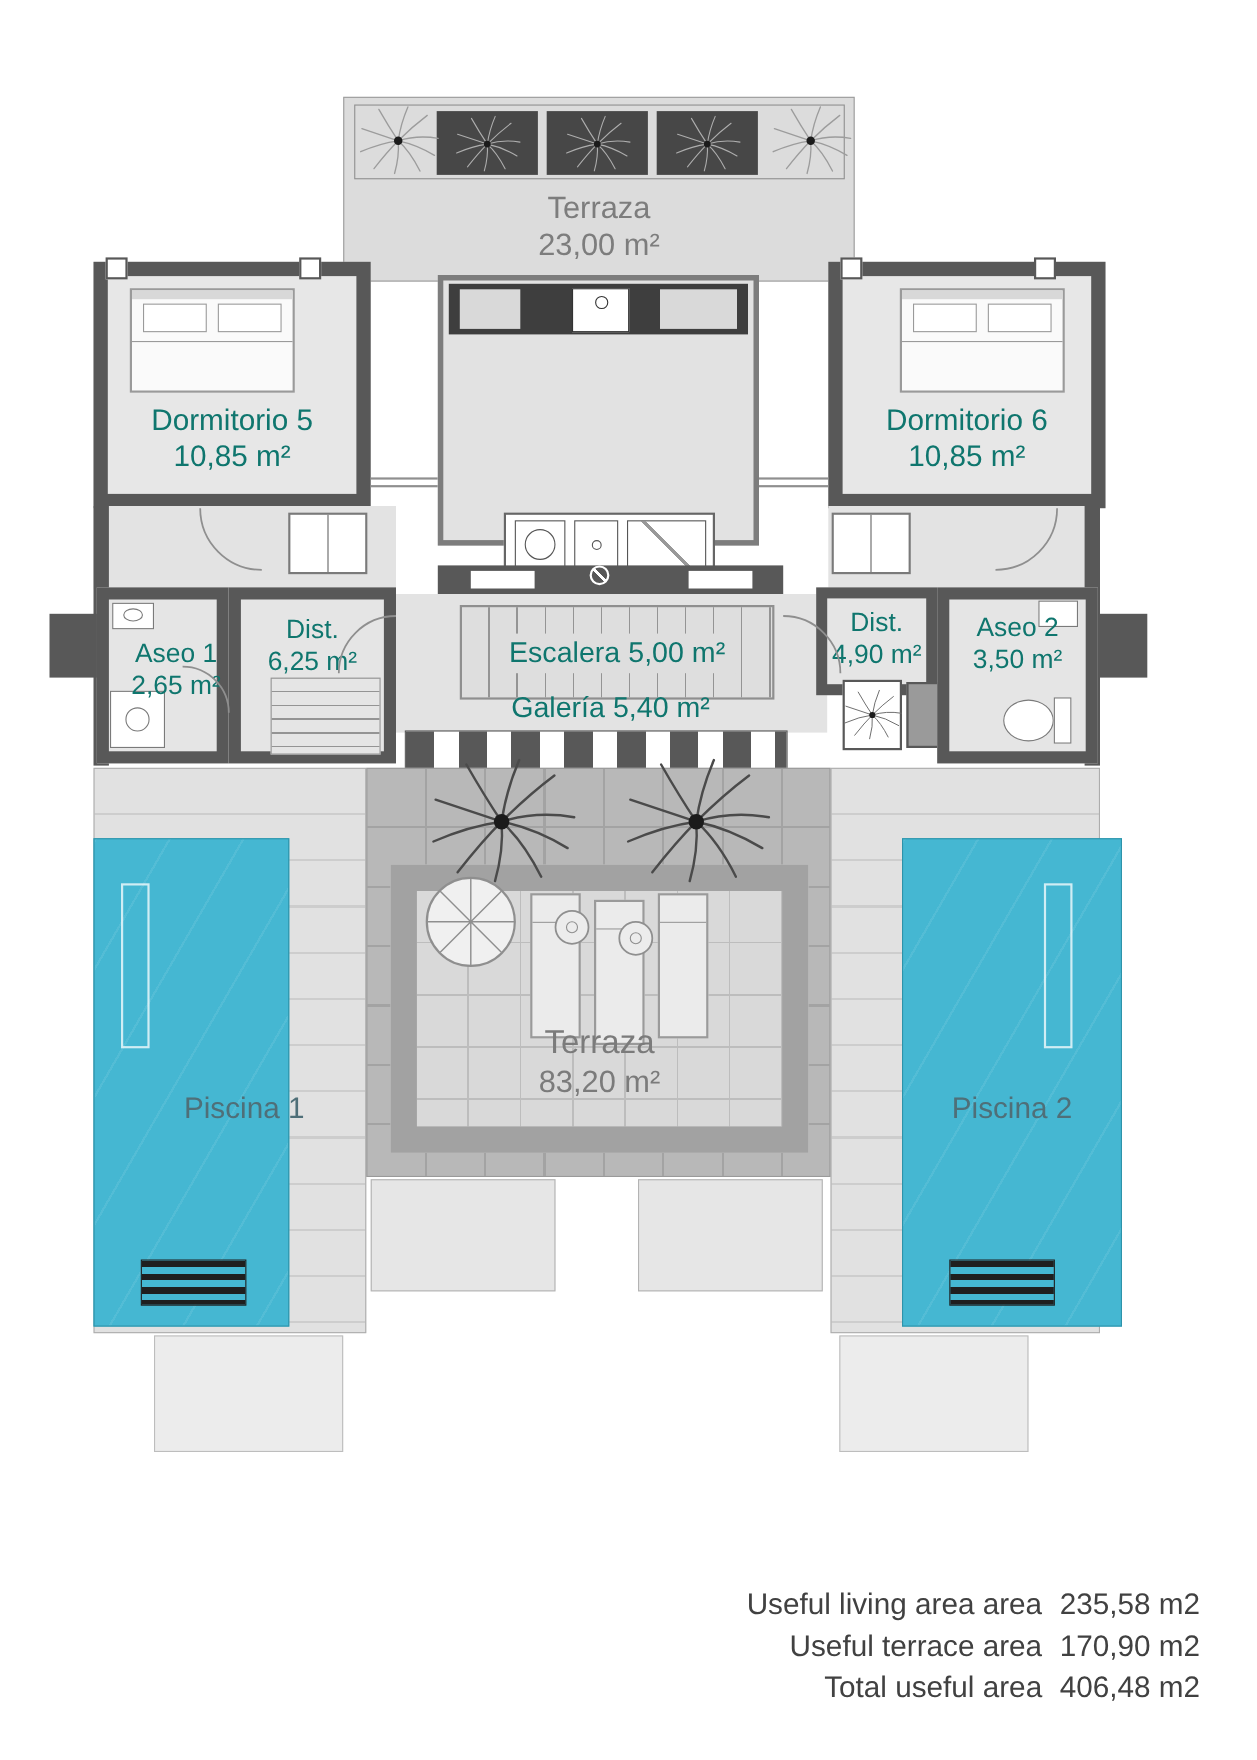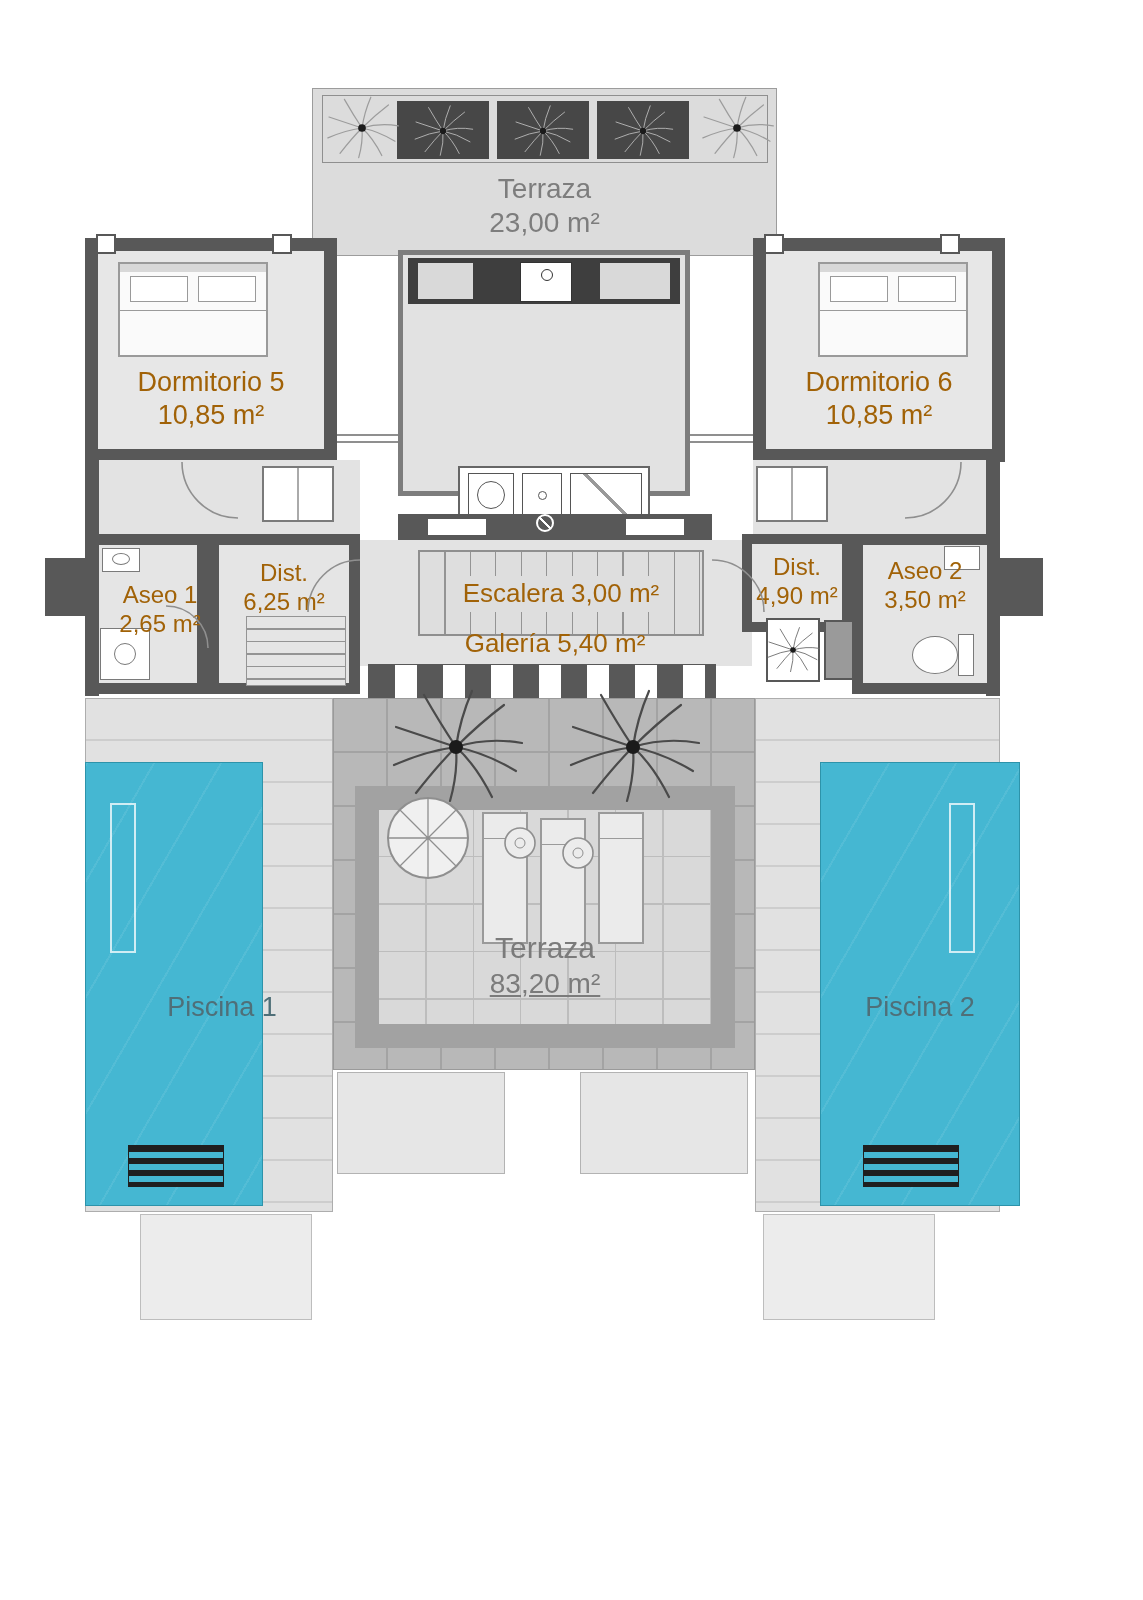--- a/index.html
+++ b/index.html
@@ -1,19 +1,19 @@
 <!DOCTYPE html>
 <html><head>
 <meta charset="utf-8">
 <style>
   html,body{margin:0;padding:0;background:#fff;}
   .canvas{position:relative;width:1143px;height:1600px;background:#ffffff;
           font-family:"Liberation Sans", sans-serif;overflow:hidden;}
   .abs{position:absolute;box-sizing:border-box;}
-  .lbl{position:absolute;text-align:center;color:#a16207;line-height:1.22;box-sizing:border-box;}
+  .lbl{position:absolute;text-align:center;color:#0f766e;line-height:1.22;box-sizing:border-box;}
   .lbl div{white-space:nowrap;}
   .pillar{position:absolute;width:20px;height:20px;background:#fff;border:2px solid #585858;box-sizing:border-box;}
   .dline{position:absolute;height:9px;border-top:2px solid #8f8f8f;border-bottom:2px solid #8f8f8f;box-sizing:border-box;}
   .lounger{position:absolute;width:46px;height:132px;background:#ebebeb;border:2px solid #9a9a9a;box-sizing:border-box;}
   .lounger .hr{position:absolute;left:0;top:24px;width:100%;border-top:1.5px solid #9a9a9a;}
   svg.overlay{position:absolute;left:0;top:0;pointer-events:none;}
   #palm path{fill:none;stroke-width:2.2;stroke-linecap:round;}
   .sum-l{text-align:right;}
   .sum-v{text-align:left;}
 </style>
@@ -95,21 +95,21 @@
 
   <div class="abs" style="left:398px;top:514px;width:314px;height:26px;background:#585858;"></div>
   <div class="abs" style="left:428px;top:519px;width:58px;height:16px;background:#fff;"></div>
   <div class="abs" style="left:626px;top:519px;width:58px;height:16px;background:#fff;"></div>
   <div class="abs" style="left:536px;top:514px;width:18px;height:18px;border:2px solid #fff;border-radius:50%;background:linear-gradient(45deg,transparent 44%,#fff 44%,#fff 56%,transparent 56%);"></div>
 
   <div class="abs" style="left:418px;top:550px;width:286px;height:86px;background:#dedede;border:2px solid #8f8f8f;background-image:repeating-linear-gradient(90deg,transparent 0 24px,#949494 24px 25.5px);"></div>
   <div class="lbl" style="left:418px;top:576px;width:286px;font-size:26px;">
     <div style="display:inline-block;background:#dedede;padding:2px 10px;">
       <span>Escalera</span>
-      <span>3,00 m²</span>
+      <span>5,00 m²</span>
     </div>
   </div>
   <div class="lbl" style="left:398px;top:628px;width:314px;font-size:26px;">
     <div>
       <span>Galería</span>
       <span>5,40 m²</span>
     </div>
   </div>
   <div class="abs" style="left:368px;top:664px;width:348px;height:38px;border:1px solid #585858;background:repeating-linear-gradient(90deg,#585858 0 26px,#ffffff 26px 48px);"></div>
 
@@ -165,21 +165,21 @@
     </div>
   <div class="lounger" style="left:540px;top:818px;">
       <div class="hr"></div>
     </div>
   <div class="lounger" style="left:598px;top:812px;">
       <div class="hr"></div>
     </div>
 
   <div class="lbl" style="left:355px;top:930px;width:380px;font-size:30px;color:#7b7b7b;">
     <div>Terraza</div>
-    <div style="font-size:28px;text-decoration:underline;">83,20 m²</div>
+    <div style="font-size:28px;">83,20 m²</div>
   </div>
 
   <div class="abs" style="left:337px;top:1072px;width:168px;height:102px;background:#e6e6e6;border:1px solid #b3b3b3;"></div>
   <div class="abs" style="left:580px;top:1072px;width:168px;height:102px;background:#e6e6e6;border:1px solid #b3b3b3;"></div>
 
   <div class="abs" style="left:85px;top:762px;width:178px;height:444px;background:#45b7d2;border:1px solid #2d93aa;background-image:repeating-linear-gradient(120deg,rgba(255,255,255,0.08) 0 2px,transparent 2px 58px);">
     <div class="abs" style="left:24px;top:40px;width:26px;height:150px;border:2px solid rgba(255,255,255,0.75);"></div>
     <div class="abs" style="left:42px;top:382px;width:96px;height:42px;border:1px solid #1f1f1f;background:repeating-linear-gradient(180deg,#1f1f1f 0 6px,#45b7d2 6px 12px);"></div>
     <div class="lbl" style="left:0;top:228px;width:100%;font-size:27px;color:#4f6f78;margin-left:48px;">
       <div>Piscina 1</div>
@@ -190,20 +190,28 @@
     <div class="abs" style="left:128px;top:40px;width:26px;height:150px;border:2px solid rgba(255,255,255,0.75);"></div>
     <div class="abs" style="left:42px;top:382px;width:96px;height:42px;border:1px solid #1f1f1f;background:repeating-linear-gradient(180deg,#1f1f1f 0 6px,#45b7d2 6px 12px);"></div>
     <div class="lbl" style="left:0;top:228px;width:100%;font-size:27px;color:#4f6f78;">
       <div>Piscina 2</div>
     </div>
   </div>
 
   <div class="abs" style="left:140px;top:1214px;width:172px;height:106px;background:#ececec;border:1px solid #bdbdbd;"></div>
   <div class="abs" style="left:763px;top:1214px;width:172px;height:106px;background:#ececec;border:1px solid #bdbdbd;"></div>
 
+  <div class="abs" style="right:52px;top:1443px;display:grid;grid-template-columns:max-content max-content;column-gap:16px;row-gap:7px;font-size:27px;color:#414141;">
+    <div class="sum-l">Useful living area area</div>
+    <div class="sum-v">235,58 m2</div>
+    <div class="sum-l">Useful terrace area</div>
+    <div class="sum-v">170,90 m2</div>
+    <div class="sum-l">Total useful area</div>
+    <div class="sum-v">406,48 m2</div>
+  </div>
 
   <svg class="overlay" width="1143" height="1600" viewBox="0 0 1143 1600">
     <defs>
       <g id="palm">
         <path d="M0,0 Q32,-10 66,-4"></path>
         <path d="M0,0 Q30,6 60,24"></path>
         <path d="M0,0 Q20,18 36,50"></path>
         <path d="M0,0 Q2,26 -6,54"></path>
         <path d="M0,0 Q-18,18 -40,46"></path>
         <path d="M0,0 Q-30,4 -62,18"></path>

